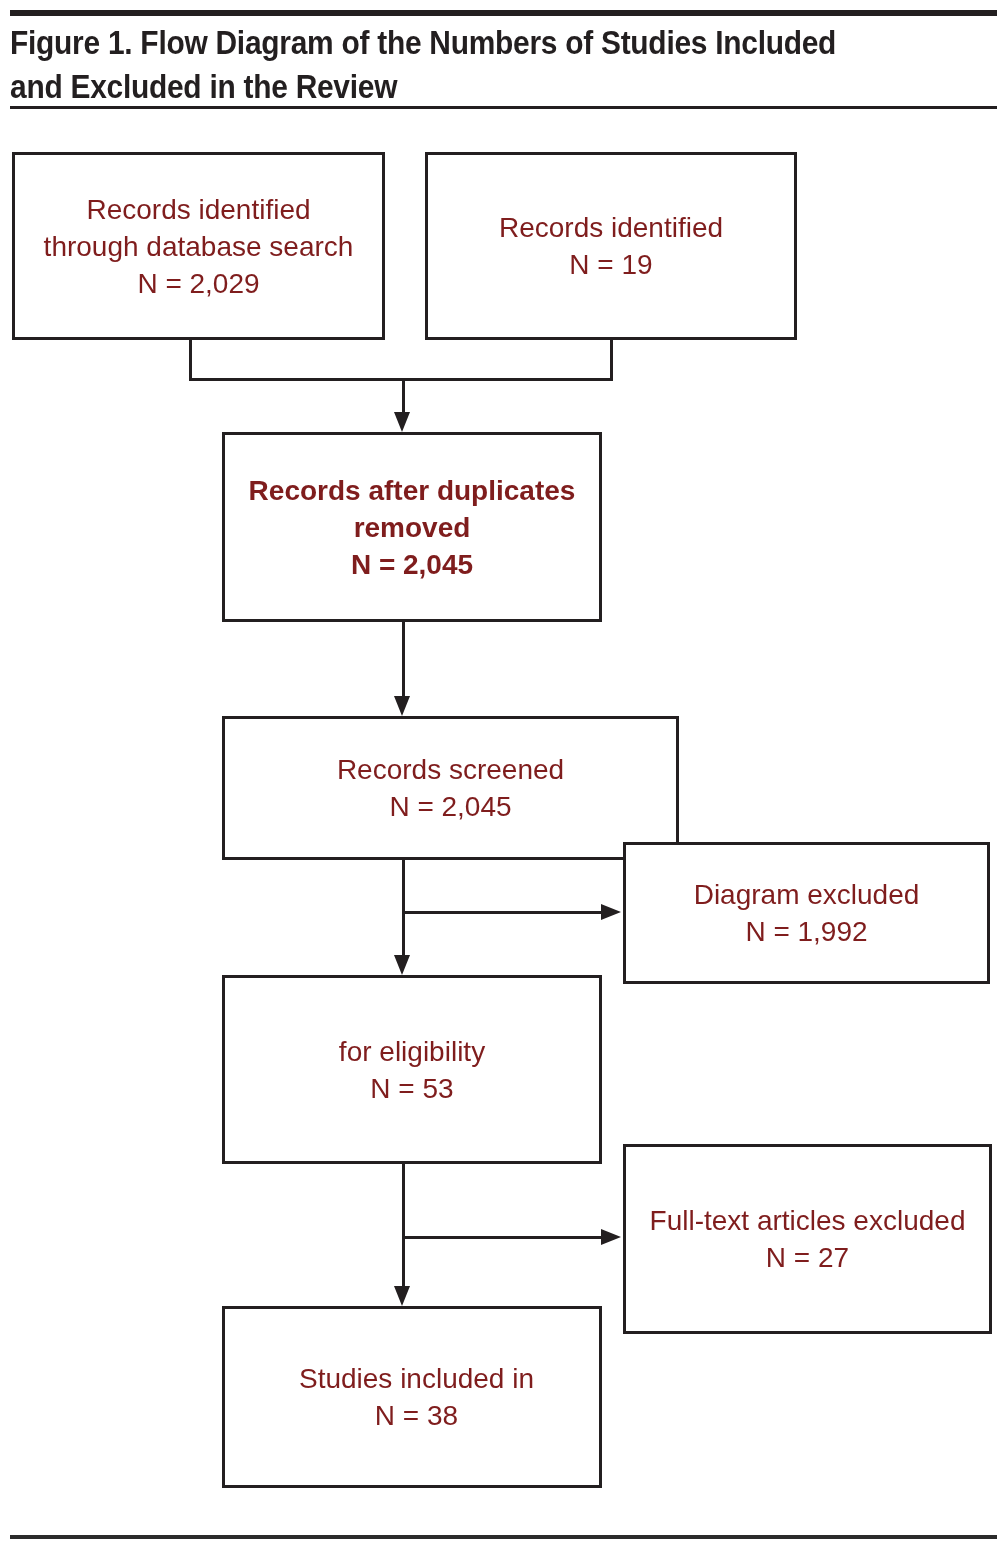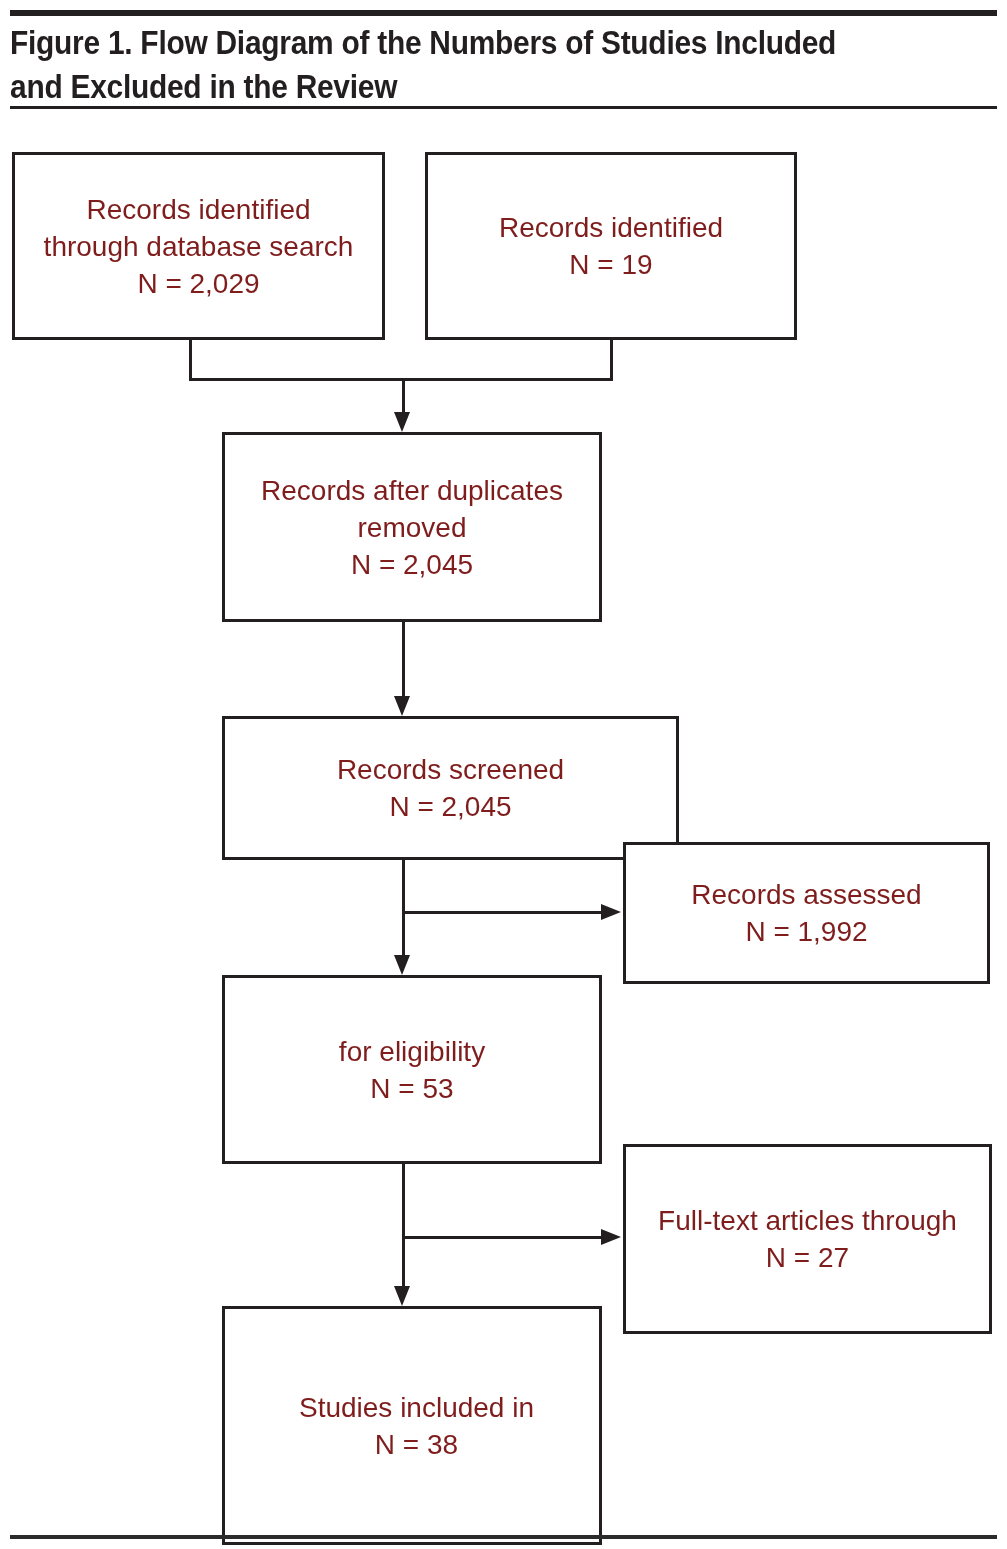--- a/index.html
+++ b/index.html
@@ -94,57 +94,57 @@
   <div class="bl">Records identified</div>
   <div class="bl">N = 19</div>
 </div>
 
 <div class="vline" style="left:189px; top:340px; width:3px; height:41px;"></div>
 <div class="vline" style="left:610px; top:340px; width:3px; height:41px;"></div>
 <div class="hline" style="left:189px; top:378px; width:424px; height:3px;"></div>
 <div class="vline" style="left:402px; top:381px; width:3px; height:33px;"></div>
 <div class="arrow-down" style="left:394px; top:412px;"></div>
 
-<div class="flowbox" style="left:222px; top:432px; width:380px; height:190px;">
+<div class="flowbox" style="left:222px; top:432px; width:380px; height:190px;font-weight:bold;">
   <div class="bl">Records after duplicates</div>
   <div class="bl">removed</div>
   <div class="bl">N = 2,045</div>
 </div>
 
 <div class="vline" style="left:402px; top:622px; width:3px; height:76px;"></div>
 <div class="arrow-down" style="left:394px; top:696px;"></div>
 
 <div class="flowbox" style="left:222px; top:716px; width:457px; height:144px;">
   <div class="bl">Records screened</div>
   <div class="bl">N = 2,045</div>
 </div>
 
 <div class="vline" style="left:402px; top:860px; width:3px; height:97px;"></div>
 <div class="hline" style="left:402px; top:911px; width:201px; height:3px;"></div>
 <div class="arrow-right" style="left:601px; top:904px;"></div>
 <div class="arrow-down" style="left:394px; top:955px;"></div>
 
 <div class="flowbox" style="left:623px; top:842px; width:367px; height:142px;">
-  <div class="bl">Records assessed</div>
+  <div class="bl">Diagram excluded</div>
   <div class="bl">N = 1,992</div>
 </div>
 
 <div class="flowbox" style="left:222px; top:975px; width:380px; height:189px;">
   <div class="bl">for eligibility</div>
   <div class="bl">N = 53</div>
 </div>
 
 <div class="vline" style="left:402px; top:1163px; width:3px; height:125px;"></div>
 <div class="hline" style="left:402px; top:1236px; width:201px; height:3px;"></div>
 <div class="arrow-right" style="left:601px; top:1229px;"></div>
 <div class="arrow-down" style="left:394px; top:1286px;"></div>
 
 <div class="flowbox" style="left:623px; top:1144px; width:369px; height:190px;">
-  <div class="bl">Full-text articles through</div>
+  <div class="bl">Full-text articles excluded</div>
   <div class="bl">N = 27</div>
 </div>
 
-<div class="flowbox" style="left:222px; top:1306px; width:380px; height:239px;padding-left:9px;">
+<div class="flowbox" style="left:222px; top:1306px; width:380px; height:182px;padding-left:9px;">
   <div class="bl">Studies included in</div>
   <div class="bl">N = 38</div>
 </div>
 
 <div class="rule" style="left:10px; top:1535px; width:987px; height:4px; background:#2b2b2b;"></div>
 
 </body></html>

